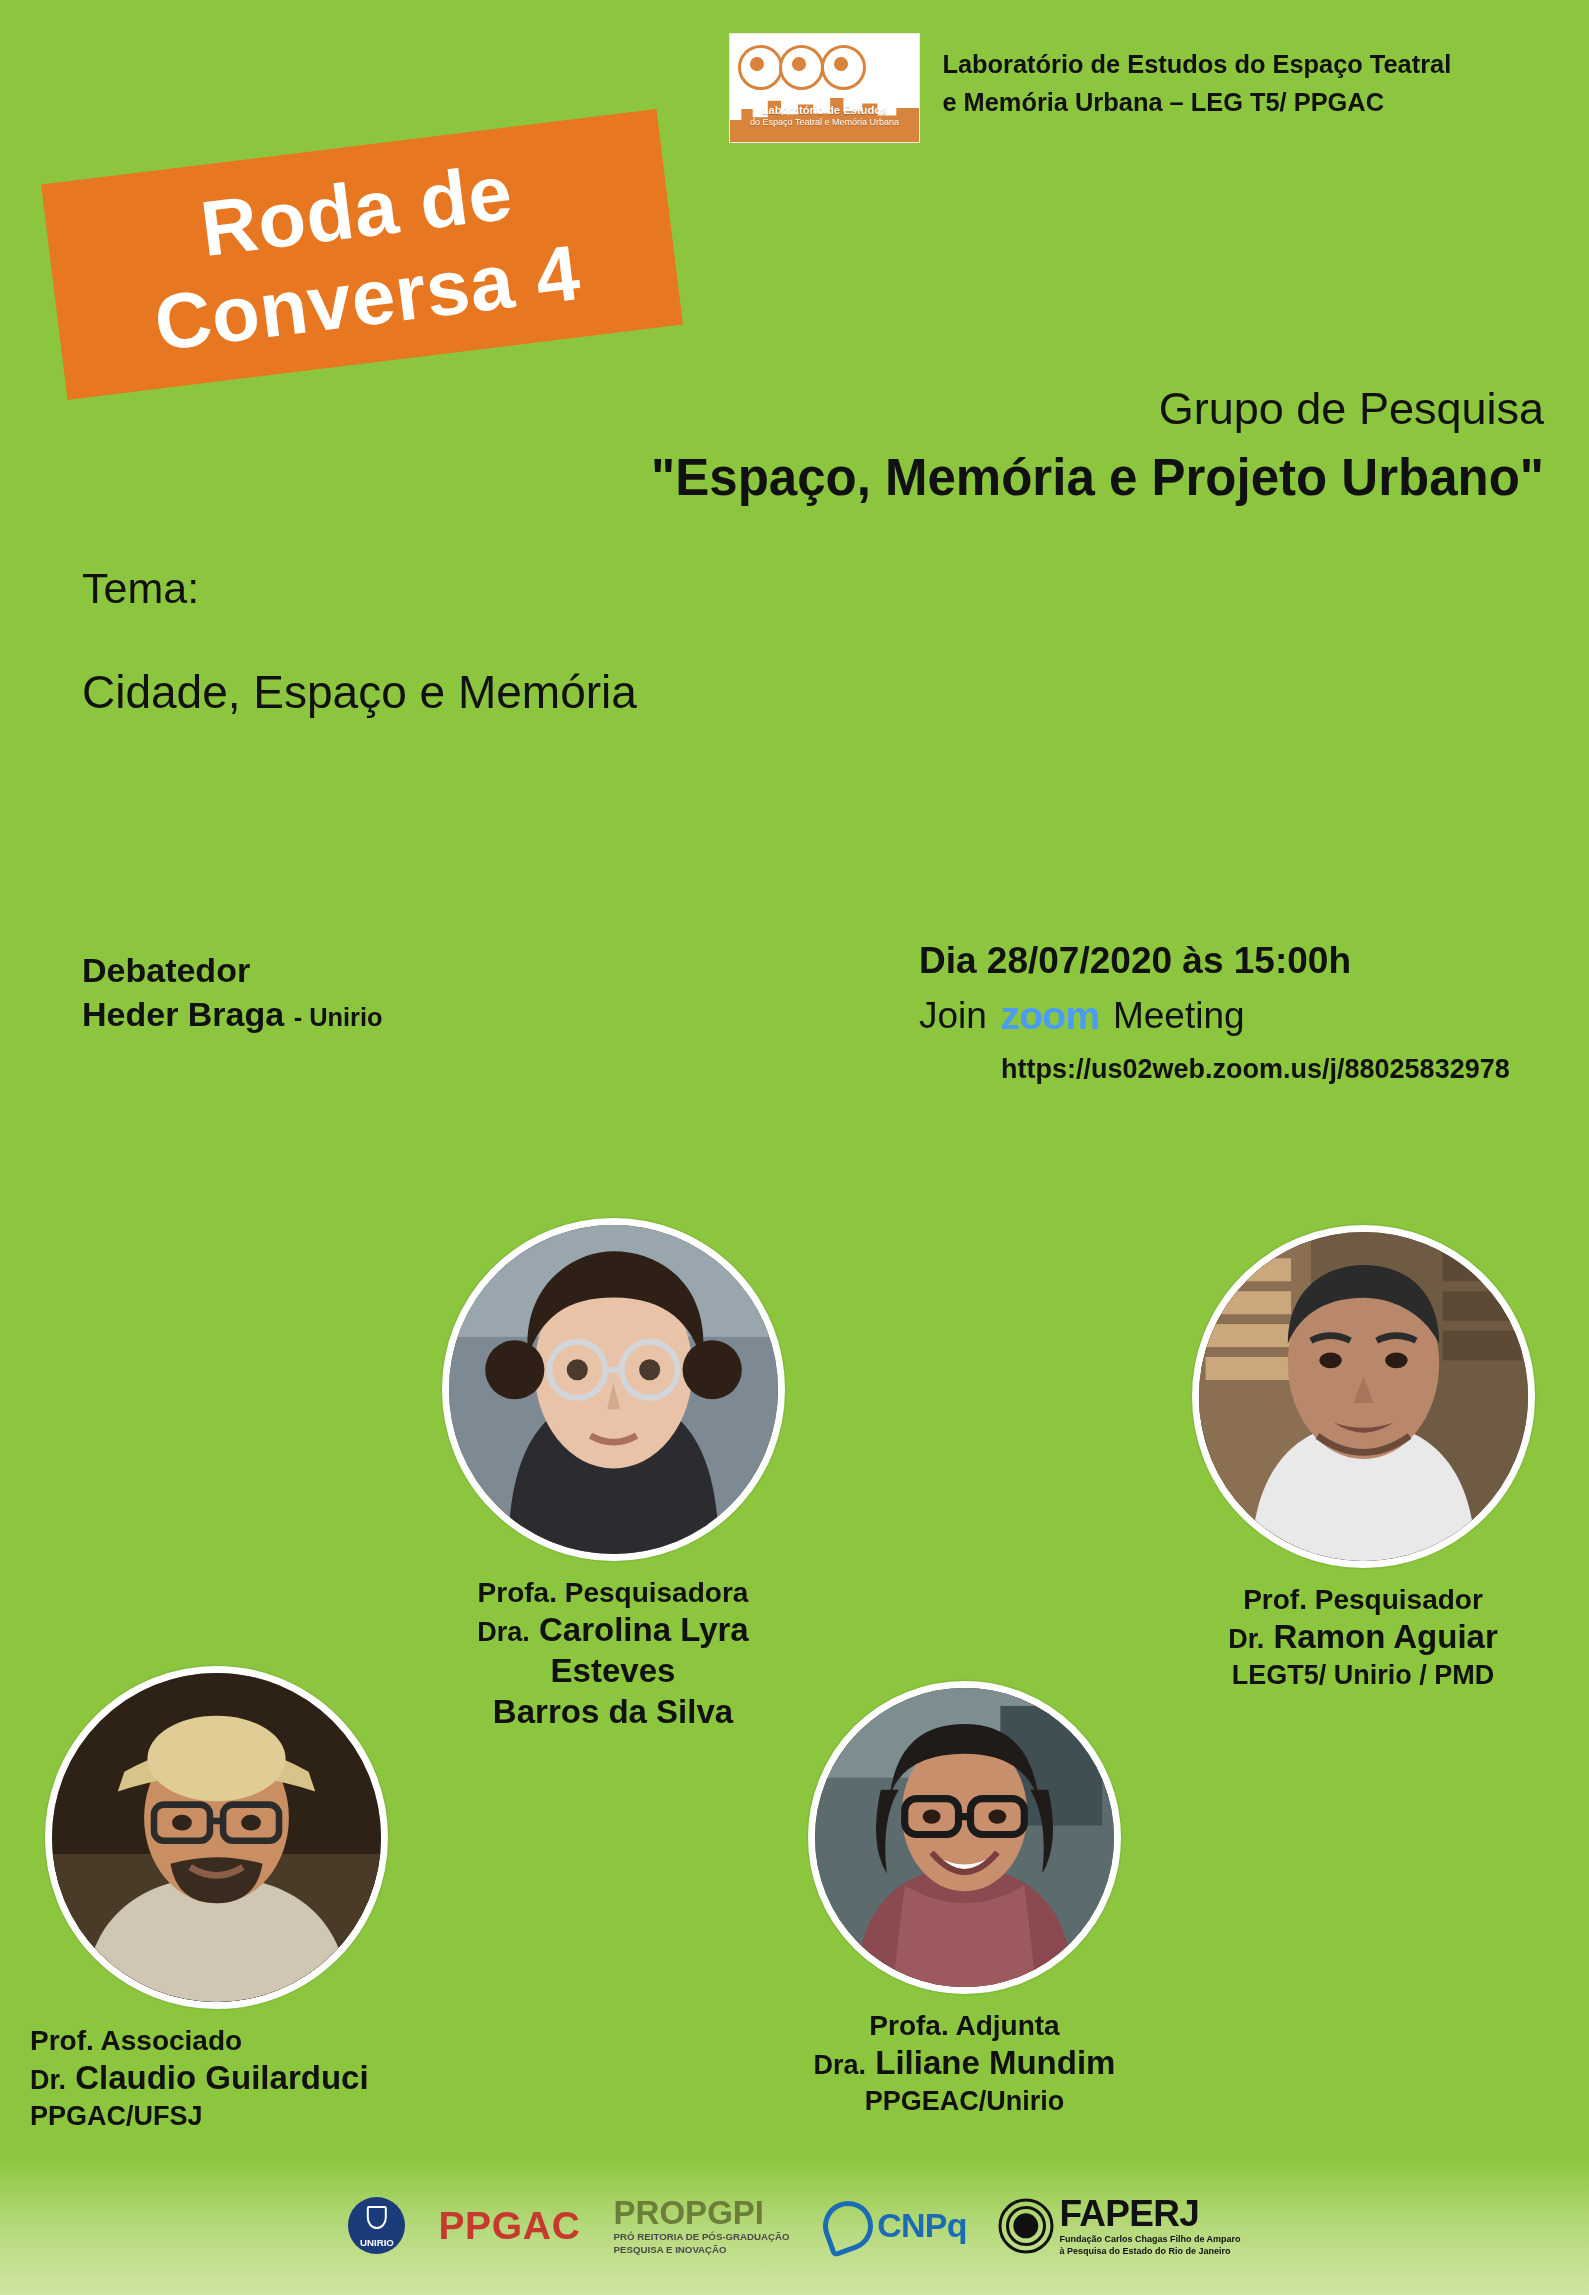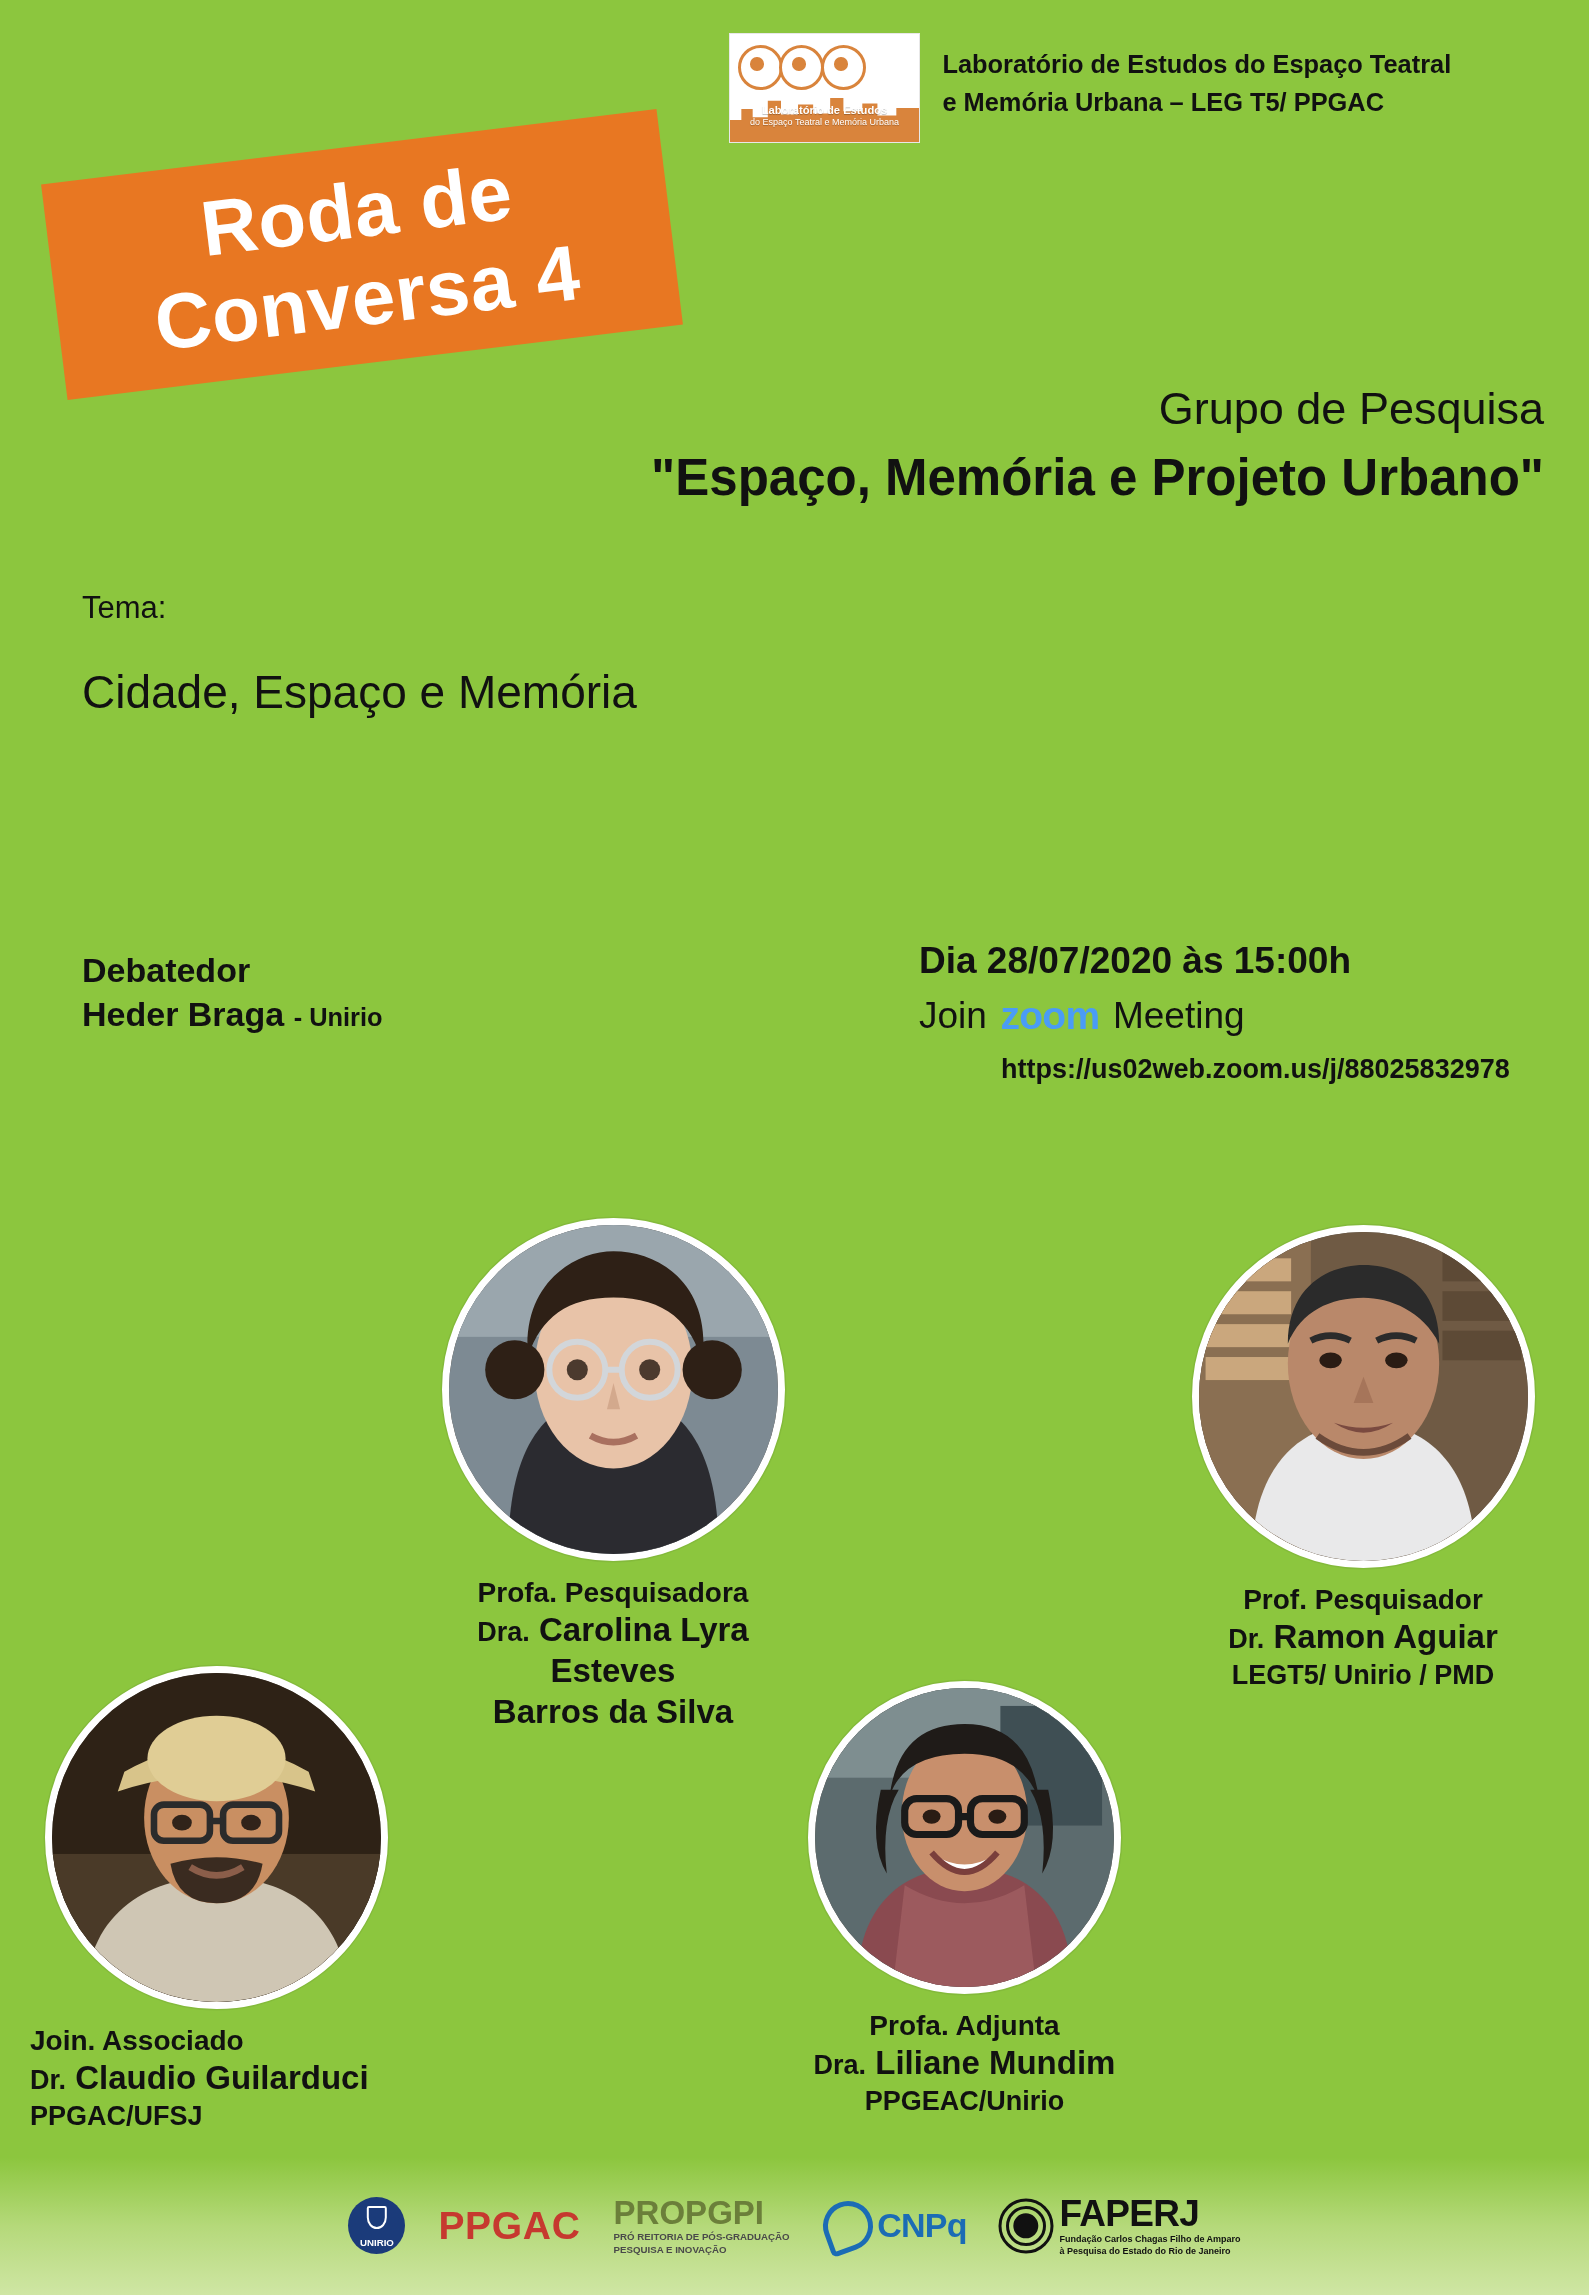--- a/index.html
+++ b/index.html
@@ -124,22 +124,22 @@
     font-weight: bold;
     color: #111;
     text-align: right;
     white-space: nowrap;
   }
 
   
   .tema-label {
     position: absolute;
     left: 82px;
-    top: 590px;
-    font-size: 31px;
+    top: 564px;
+    font-size: 43px;
     color: #111;
   }
   .tema-value {
     position: absolute;
     left: 82px;
     top: 665px;
     font-size: 46px;
     color: #111;
   }
 
@@ -444,21 +444,21 @@
           <rect x="31" y="40" width="17" height="11" rx="3"></rect>
           <rect x="52" y="40" width="17" height="11" rx="3"></rect>
           <line x1="48" y1="45" x2="52" y2="45"></line>
         </g>
         <ellipse cx="39.5" cy="45.5" rx="3" ry="2.4" fill="#30231a"></ellipse>
         <ellipse cx="60.5" cy="45.5" rx="3" ry="2.4" fill="#30231a"></ellipse>
         <path d="M36 58 Q50 54 64 58 Q62 70 50 70 Q38 70 36 58 Z" fill="#3a2b20"></path>
         <path d="M42 59 Q50 64 58 59" stroke="#8b5e4a" stroke-width="2" fill="none"></path>
       </svg>
     </div>
-    <div class="p-role">Join. Associado</div>
+    <div class="p-role">Prof. Associado</div>
     <div class="p-name">
       <span class="pre">Dr.</span>
       <span>Claudio Guilarduci</span>
     </div>
     <div class="p-affil">PPGAC/UFSJ</div>
   </div>
 
   <div class="person-card" id="card-liliane">
     <div class="avatar">
       <svg viewBox="0 0 100 100" preserveAspectRatio="xMidYMid slice" aria-hidden="true">

